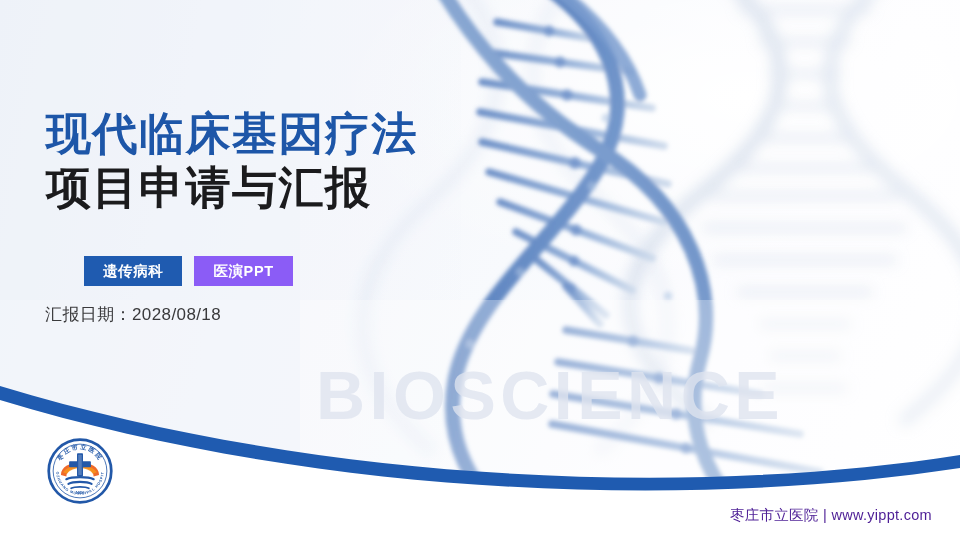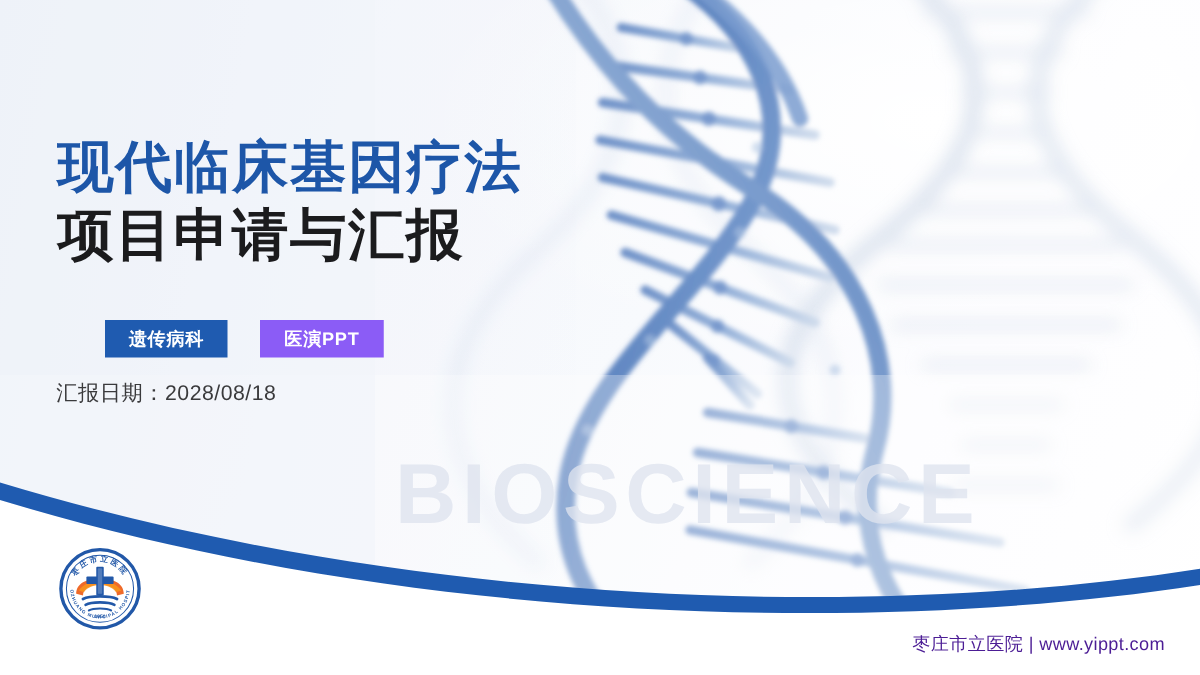--- a/index.html
+++ b/index.html
@@ -87,21 +87,21 @@
     line-height: 1.16;
     white-space: nowrap;
     margin-top: 2px;
   }
 
   .badges {
     position: absolute;
     left: 44px;
     top: 256px;
     display: flex;
-    gap: 26px;
+    gap: 12px;
     z-index: 6;
     padding-left: 40px;
   }
   .badge {
     height: 30px;
     display: flex;
     align-items: center;
     justify-content: center;
     padding: 0 19px;
     font-size: 14.5px;

